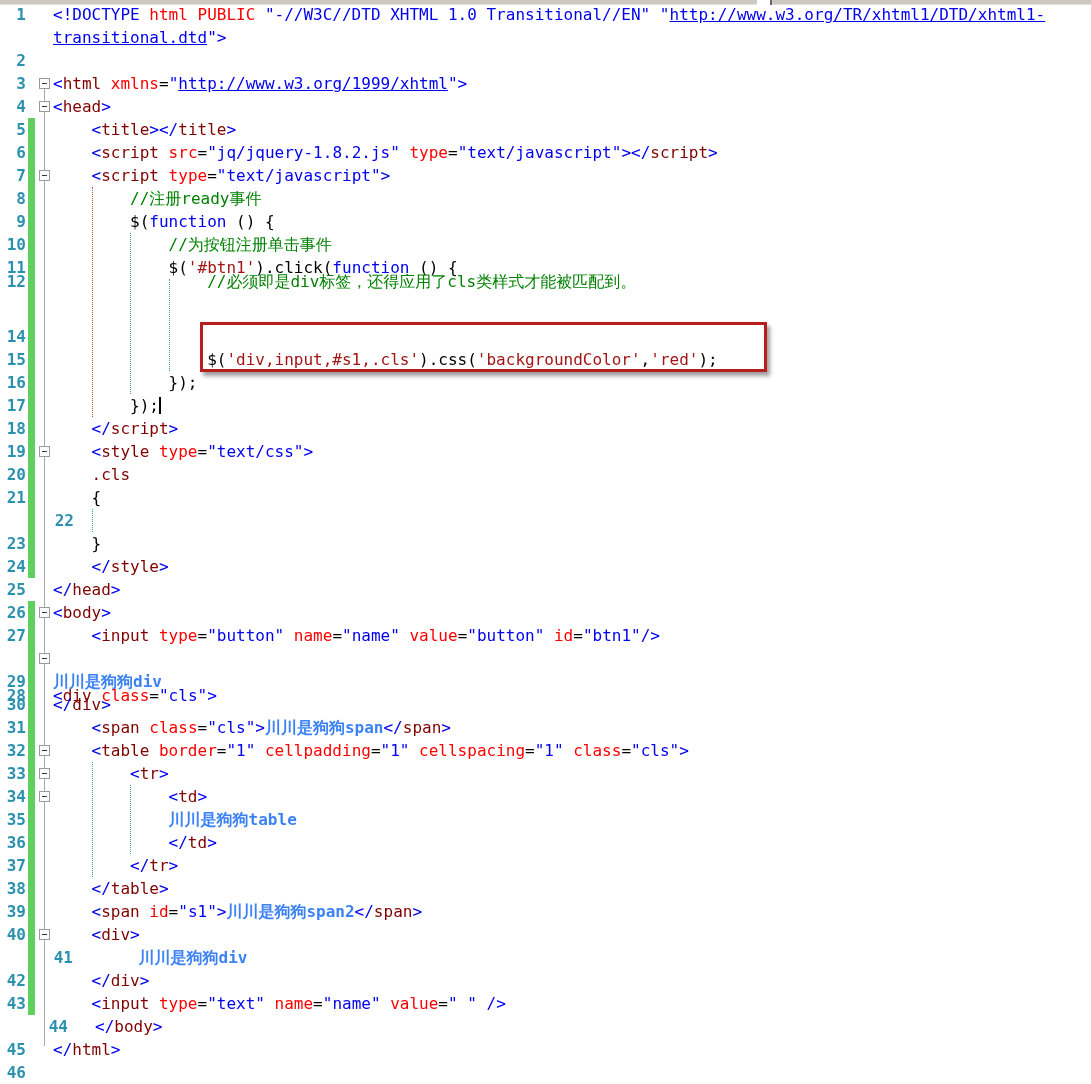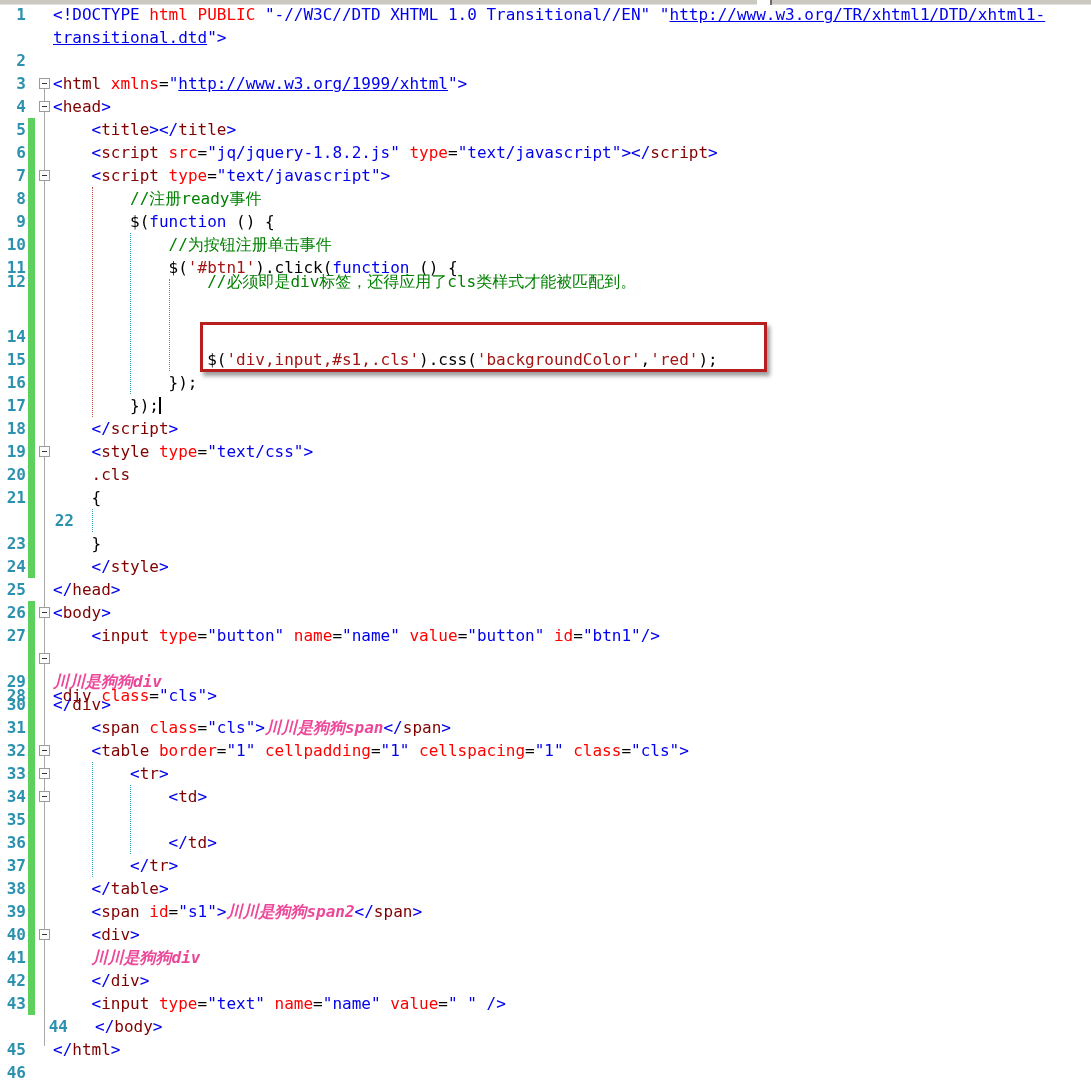--- a/index.html
+++ b/index.html
@@ -26,21 +26,21 @@
 
   
   .tk-b{color:var(--c-blue,#0000ff);}
   .tk-t{color:var(--c-tag,#800000);}
   .tk-r{color:var(--c-attr,#ff0000);}
   .tk-g{color:var(--c-comment,#008000);}
   .tk-gu{color:var(--c-comment,#008000);border-bottom:1px solid var(--c-comment,#008000);}
   .tk-s{color:var(--c-string,#a31515);}
   .tk-k{color:#000000;}
   .tk-u{color:var(--c-blue,#0000ff);text-decoration:underline;}
-  .tk-x{color:#ec4899;font-weight:bold;font-style:italic;}
+  .tk-x{color:#3b82f6;font-weight:bold;}
 
   .change-bar{position:absolute;left:28px;width:7px;background:var(--c-bar,#5ed05e);}
   .fold-line{position:absolute;left:44px;width:1px;background:#a8a8a8;}
   .fold-box{
     position:absolute;left:39px;width:11px;height:11px;
     background:#fcfcfc;border:1px solid #9b9b9b;box-sizing:border-box;
     cursor:pointer;
   }
   .fold-box .minus{position:absolute;left:2px;top:4px;width:5px;height:1px;background:#333;}
   .indent-guide{position:absolute;width:0;border-left:1px dotted;}
@@ -197,20 +197,21 @@
       <div class="crow" style="top: 762px;">
         <span class="num">33</span>
         <span class="ctext"><span class="tk-k">        </span><span class="tk-b">&lt;</span><span class="tk-t">tr</span><span class="tk-b">&gt;</span></span>
       </div>
       <div class="crow" style="top: 785px;">
         <span class="num">34</span>
         <span class="ctext"><span class="tk-k">            </span><span class="tk-b">&lt;</span><span class="tk-t">td</span><span class="tk-b">&gt;</span></span>
       </div>
       <div class="crow" style="top: 808px;">
         <span class="num">35</span>
+        <span class="ctext"><span class="tk-k">            </span><span class="tk-x">川川是狗狗table</span></span>
       </div>
       <div class="crow" style="top: 831px;">
         <span class="num">36</span>
         <span class="ctext"><span class="tk-k">            </span><span class="tk-b">&lt;/</span><span class="tk-t">td</span><span class="tk-b">&gt;</span></span>
       </div>
       <div class="crow" style="top: 854px;">
         <span class="num">37</span>
         <span class="ctext"><span class="tk-k">        </span><span class="tk-b">&lt;/</span><span class="tk-t">tr</span><span class="tk-b">&gt;</span></span>
       </div>
       <div class="crow" style="top: 877px;">
@@ -218,21 +219,21 @@
         <span class="ctext"><span class="tk-k">    </span><span class="tk-b">&lt;/</span><span class="tk-t">table</span><span class="tk-b">&gt;</span></span>
       </div>
       <div class="crow" style="top: 900px;">
         <span class="num">39</span>
         <span class="ctext"><span class="tk-k">    </span><span class="tk-b">&lt;</span><span class="tk-t">span </span><span class="tk-r">id</span><span class="tk-k">=</span><span class="tk-b">"s1"&gt;</span><span class="tk-x">川川是狗狗span2</span><span class="tk-b">&lt;/</span><span class="tk-t">span</span><span class="tk-b">&gt;</span></span>
       </div>
       <div class="crow" style="top: 923px;">
         <span class="num">40</span>
         <span class="ctext"><span class="tk-k">    </span><span class="tk-b">&lt;</span><span class="tk-t">div</span><span class="tk-b">&gt;</span></span>
       </div>
-      <div class="crow" style="top: 946px;">
+      <div class="crow" style="top: 946px; margin-left: 47px;">
         <span class="num">41</span>
         <span class="ctext"><span class="tk-k">    </span><span class="tk-x">川川是狗狗div</span></span>
       </div>
       <div class="crow" style="top: 969px;">
         <span class="num">42</span>
         <span class="ctext"><span class="tk-k">    </span><span class="tk-b">&lt;/</span><span class="tk-t">div</span><span class="tk-b">&gt;</span></span>
       </div>
       <div class="crow" style="top: 992px;">
         <span class="num">43</span>
         <span class="ctext"><span class="tk-k">    </span><span class="tk-b">&lt;</span><span class="tk-t">input </span><span class="tk-r">type</span><span class="tk-k">=</span><span class="tk-b">"text" </span><span class="tk-r">name</span><span class="tk-k">=</span><span class="tk-b">"name" </span><span class="tk-r">value</span><span class="tk-k">=</span><span class="tk-b">" " /&gt;</span></span>

